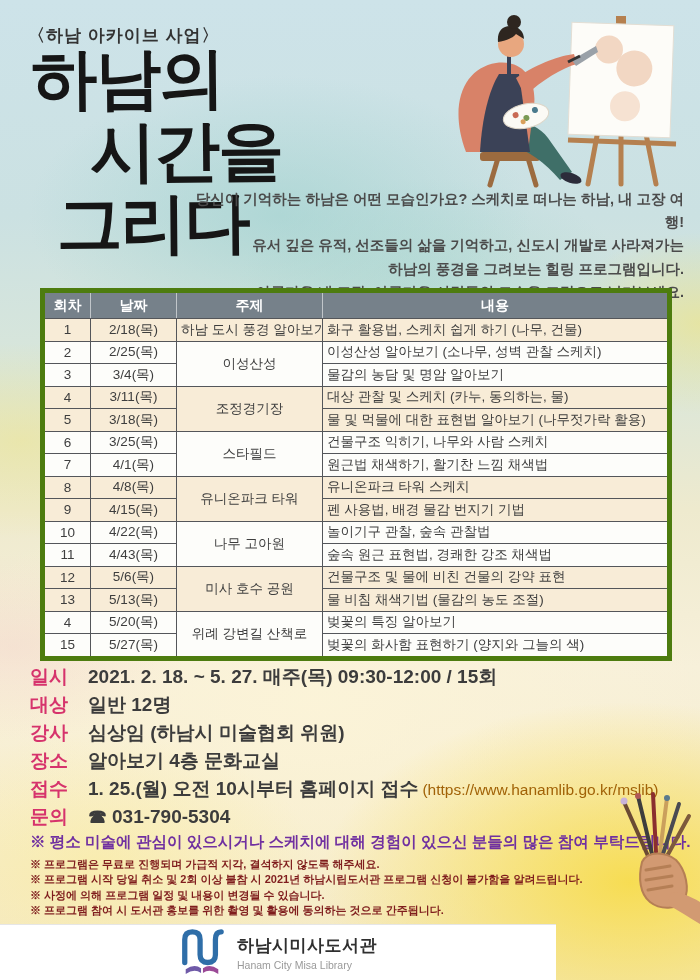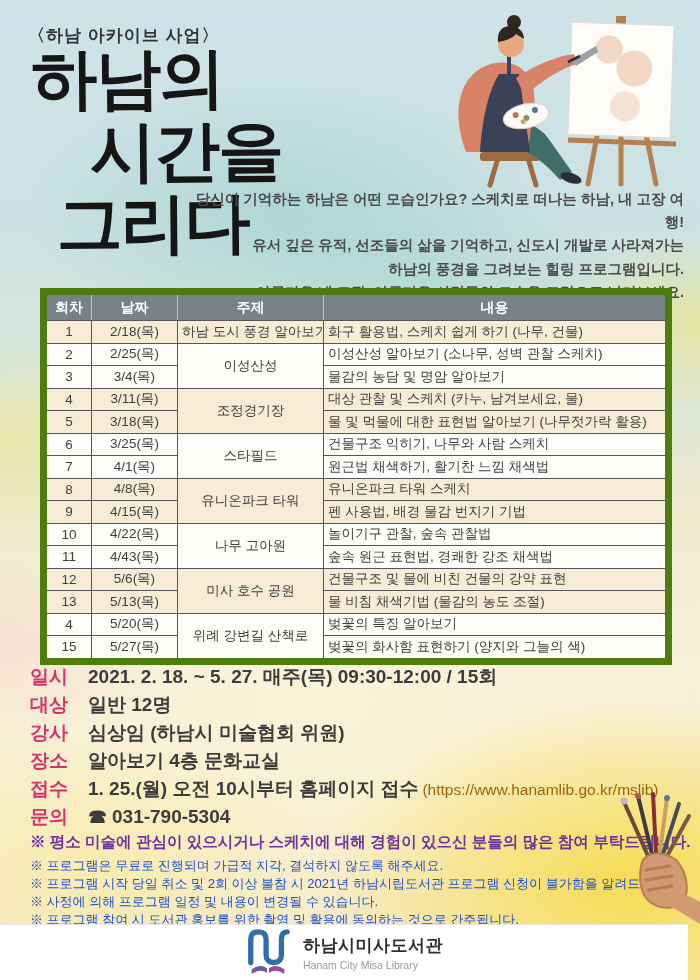--- a/index.html
+++ b/index.html
@@ -24,43 +24,43 @@
          font-size:66px;line-height:1.1;letter-spacing:-2px;transform:rotate(-.5deg);}
   .title .t2{margin-left:58px;}
   .title .t3{margin-left:24px;}
 
   .illu{right:8px;top:6px;}
   .intro{right:16px;top:188px;width:500px;text-align:right;font-size:14.5px;line-height:1.6;
          font-weight:600;color:#4b4b4b;}
 
   .tablewrap{left:40px;top:288px;width:632px;}
   table{border-collapse:collapse;width:632px;table-layout:fixed;font-size:13.5px;color:#3e3e3e;
-        border:7px solid #4d7c0f;}
+        border:5px solid #4d7c0f;}
   th{background:#76818a;color:#fff;font-weight:600;font-size:14px;height:25px;
      border-right:1px solid rgba(255,255,255,.55);border-bottom:1px solid #54565a;padding:0;}
   th:last-child{border-right:none;}
   td{border:1px solid #54565a;height:21.5px;padding:0 4px;text-align:center;overflow:hidden;white-space:nowrap;}
   td.content{text-align:left;}
   tr.beige td{background:#f8ecd7;}
   tr.white td{background:#fdfdfa;}
 
   .info{left:30px;top:664px;width:660px;}
   .info-row{display:flex;align-items:baseline;height:28px;gap:12px;}
   .info-label{width:46px;flex:0 0 46px;color:#d6336c;font-weight:700;font-size:19px;}
   .info-value{color:#3c3c3c;font-size:19px;font-weight:600;white-space:nowrap;}
   .info-value .url{font-size:15.5px;font-weight:500;margin-left:4px;color:#a16207;}
   .phoneglyph{margin-right:5px;}
 
   .highlight{left:30px;top:832px;font-size:15.5px;font-weight:700;color:#7030a0;}
-  .notes{left:30px;top:858px;font-size:13px;line-height:1.22;color:#1d4ed8;font-weight:400;}
+  .notes{left:30px;top:858px;font-size:11px;line-height:1.22;color:#7f1d1d;font-weight:700;}
   .notes div{margin-bottom:2px;}
 
   .hand{right:0;bottom:52px;}
 
-  .footer{left:0;bottom:0;width:688px;height:55px;background:#fff;border-top:1px solid #e6e6e6;
+  .footer{left:0;bottom:0;width:556px;height:55px;background:#fff;border-top:1px solid #e6e6e6;
           display:flex;align-items:center;justify-content:center;gap:12px;z-index:2;position:absolute;}
   .lib-ko{font-size:17px;font-weight:700;color:#2f2f2f;letter-spacing:.5px;}
   .lib-en{font-size:10.5px;color:#9a9a9a;margin-top:2px;}
 </style>
 </head>
 <body>
 
 <div class="poster">
 
   <div class="layer tagline">〈하남 아카이브 사업〉</div>
@@ -159,21 +159,21 @@
           </tr>
           <tr class="white">
             <td class="no">3</td>
             <td class="date">3/4(목)</td>
             <td class="content">물감의 농담 및 명암 알아보기</td>
           </tr>
           <tr class="beige">
             <td class="no">4</td>
             <td class="date">3/11(목)</td>
             <td class="topic" rowspan="2">조정경기장</td>
-            <td class="content">대상 관찰 및 스케치 (카누, 남겨보세요, 물)</td>
+            <td class="content">대상 관찰 및 스케치 (카누, 동의하는, 물)</td>
           </tr>
           <tr class="beige">
             <td class="no">5</td>
             <td class="date">3/18(목)</td>
             <td class="content">물 및 먹물에 대한 표현법 알아보기 (나무젓가락 활용)</td>
           </tr>
           <tr class="white">
             <td class="no">6</td>
             <td class="date">3/25(목)</td>
             <td class="topic" rowspan="2">스타필드</td>

